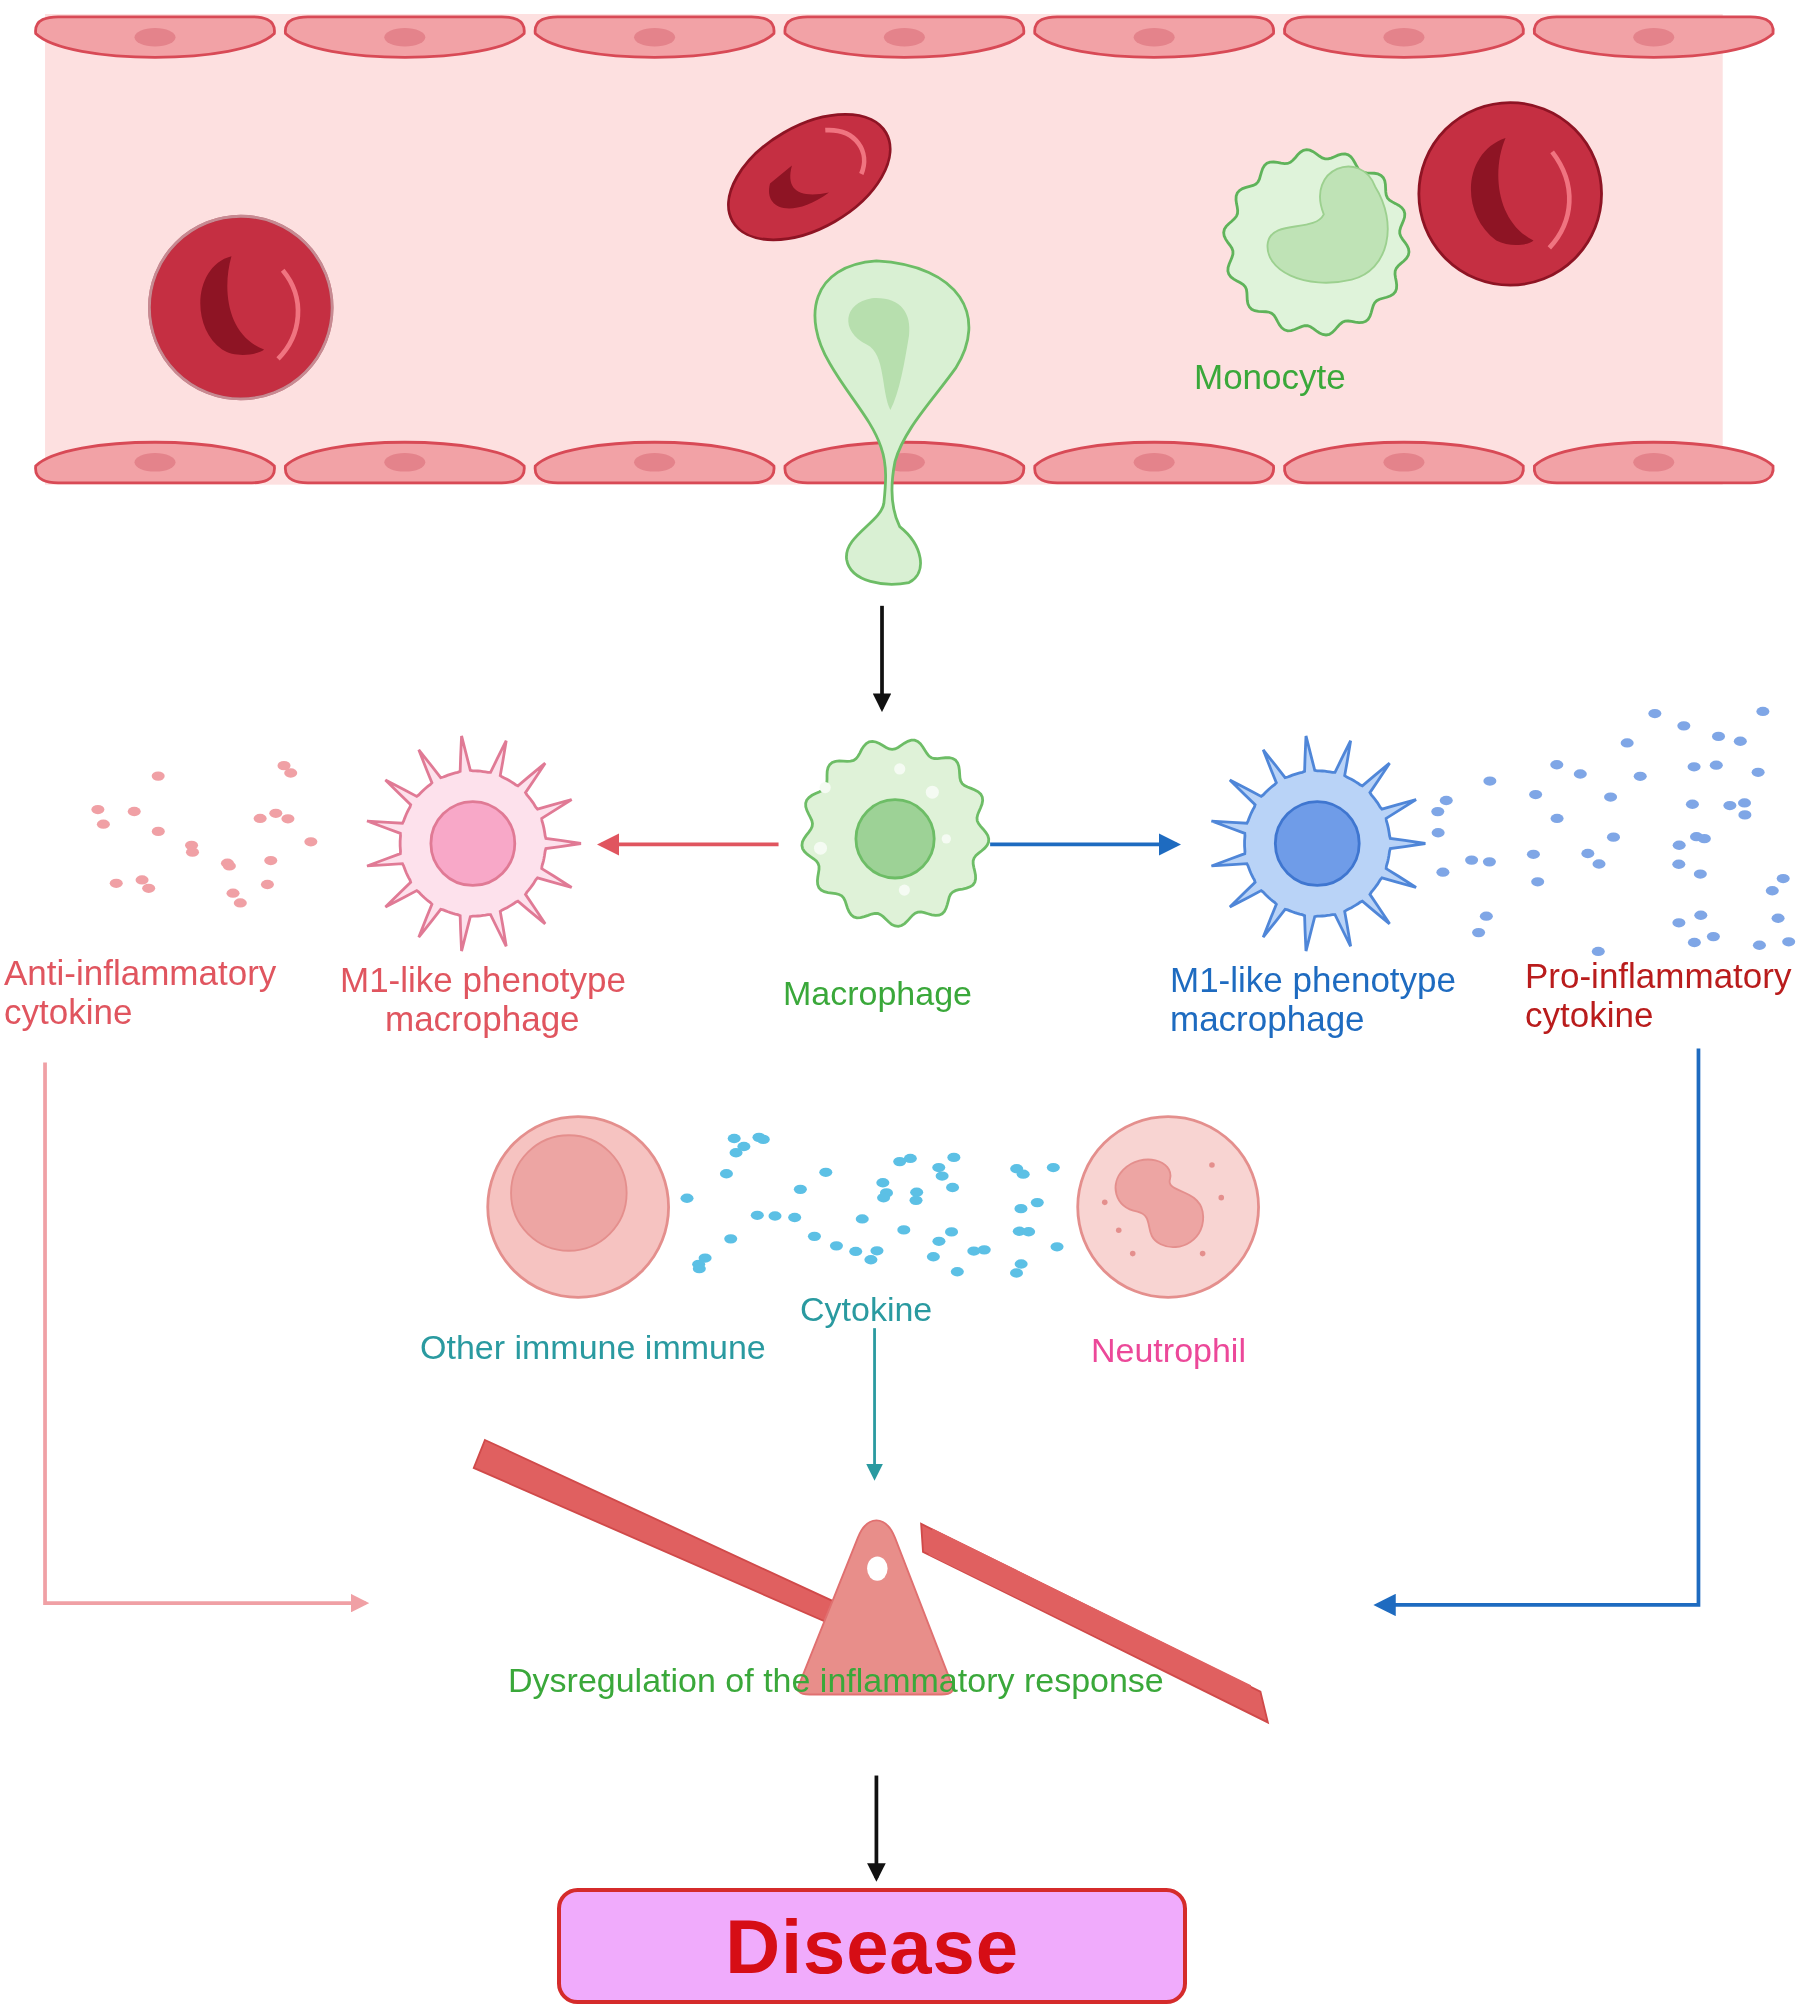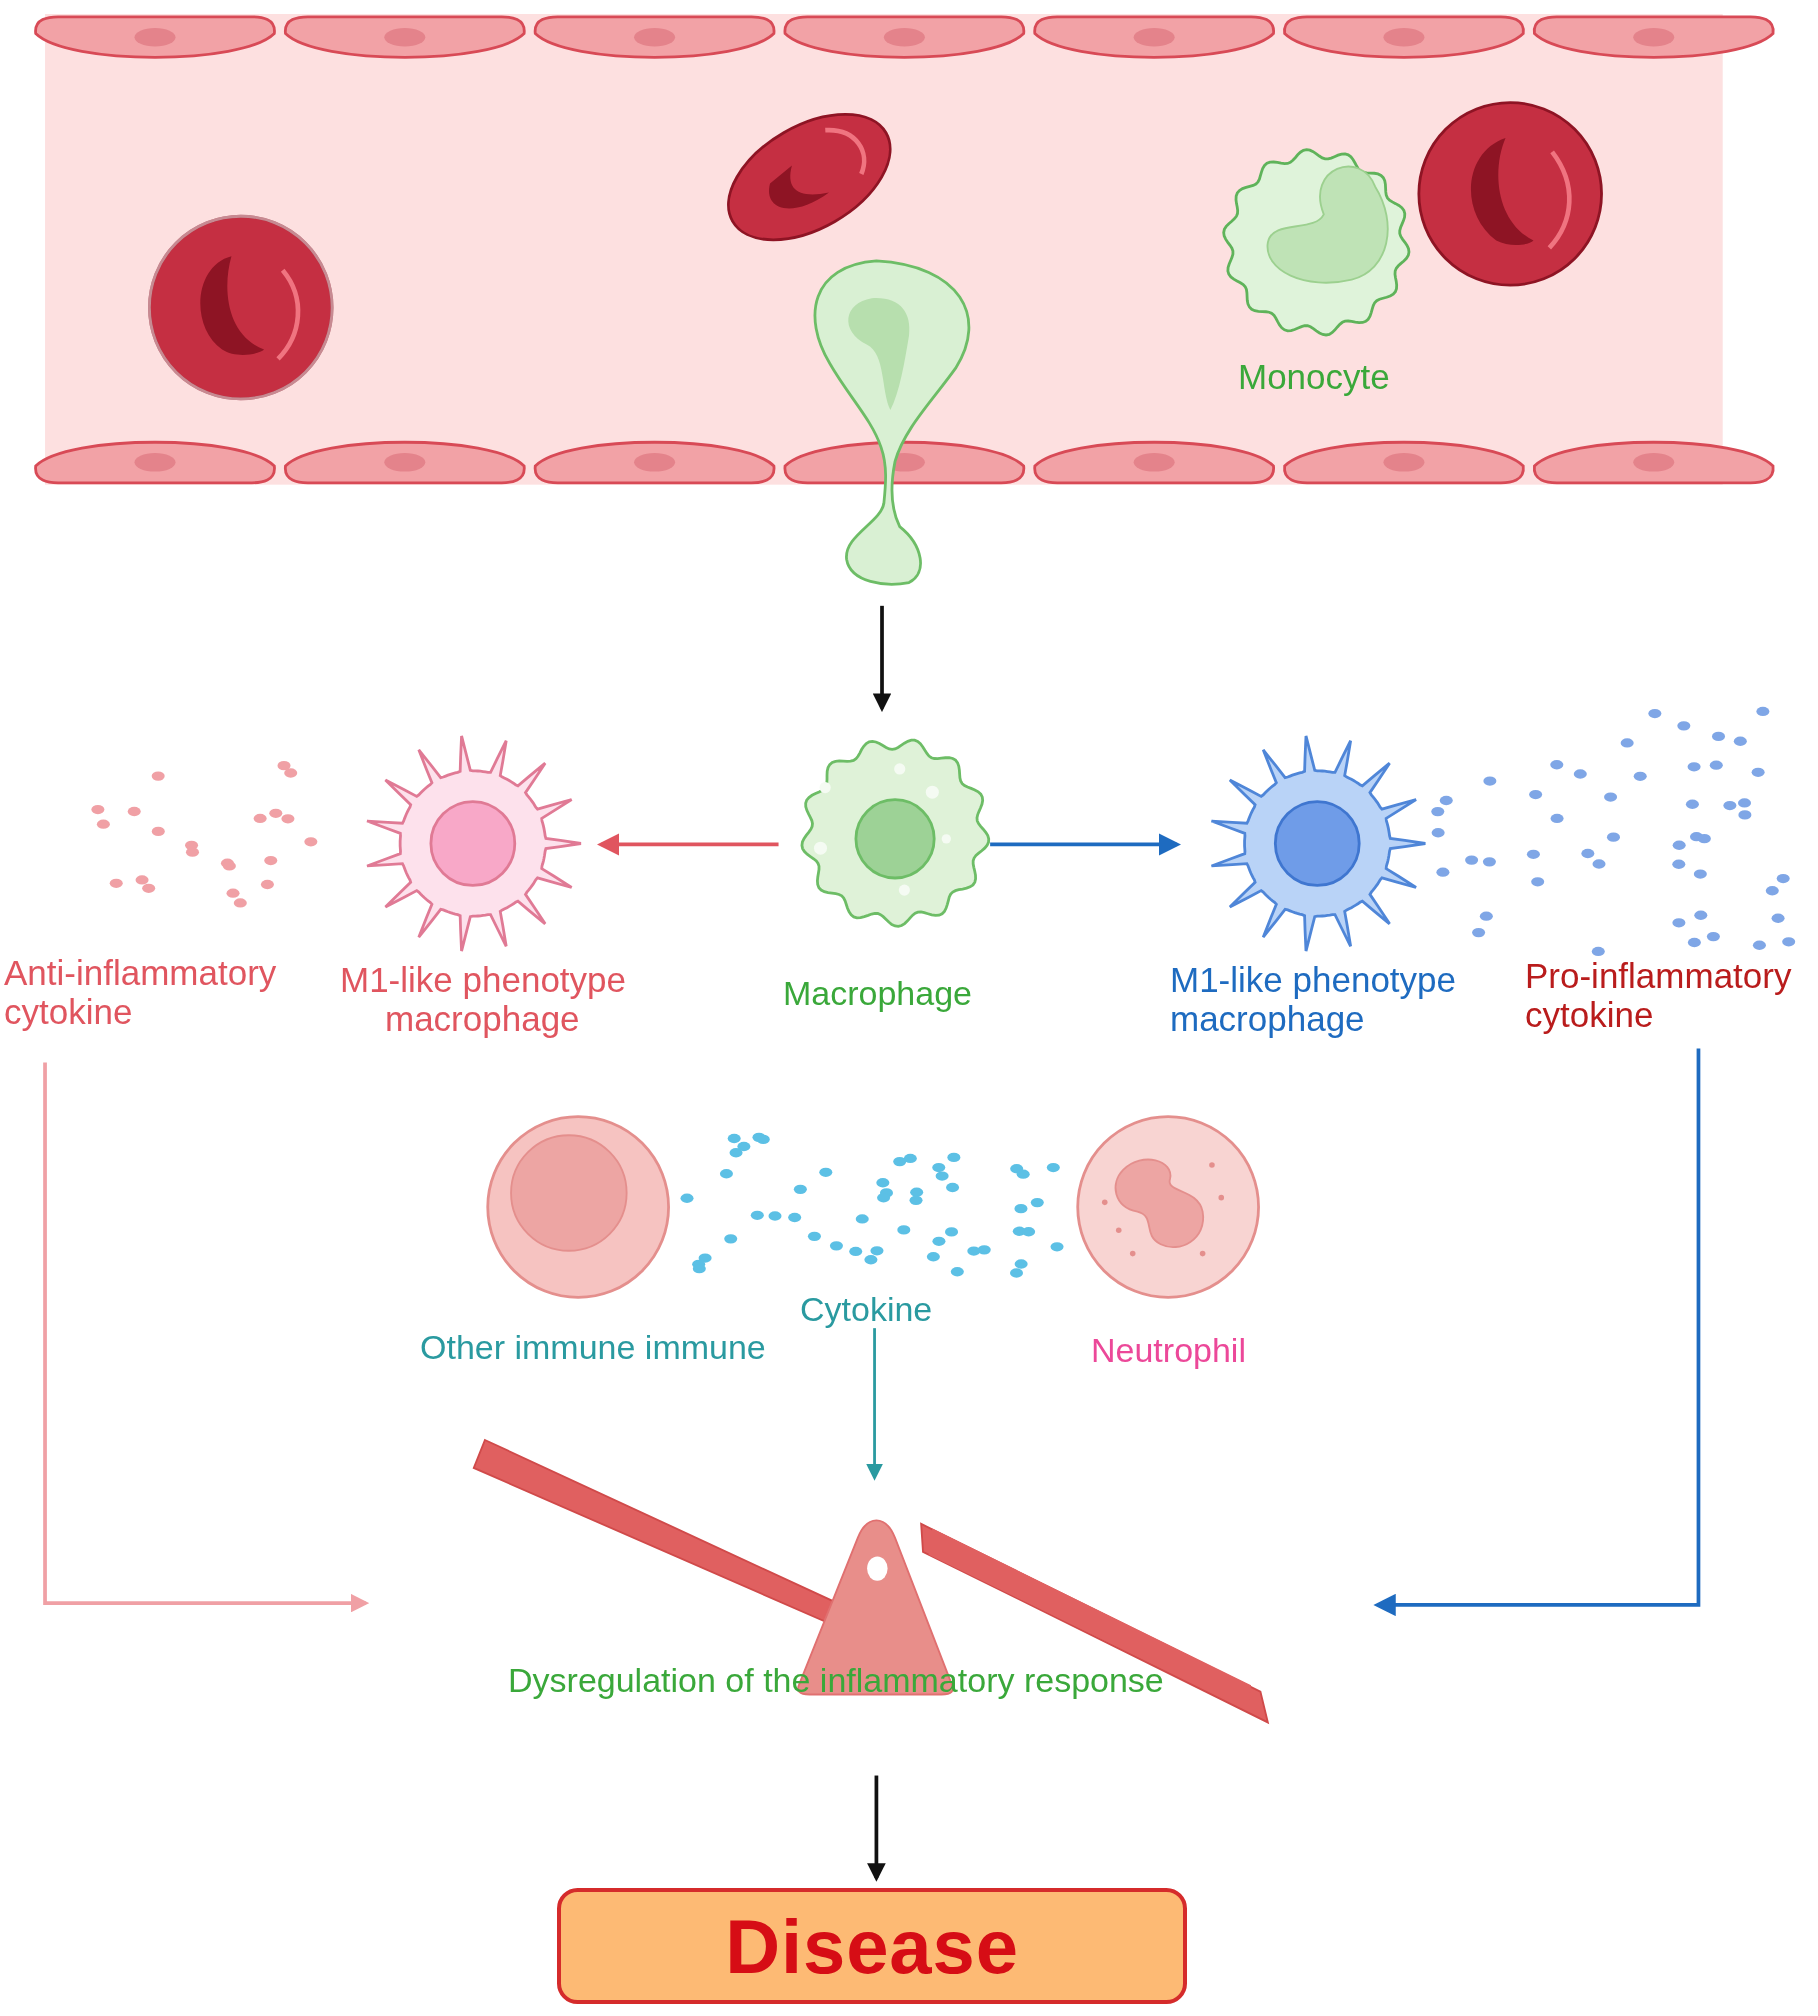--- a/index.html
+++ b/index.html
@@ -5,21 +5,21 @@
     html, body { margin: 0; padding: 0; background: #ffffff; }
     body { width: 1819px; height: 2016px; position: relative; overflow: hidden;
            font-family: "Liberation Sans", "DejaVu Sans", sans-serif; }
     #stage { position: absolute; left: 0; top: 0; width: 1819px; height: 2016px; }
     .lbl { position: absolute; line-height: 1.12; white-space: nowrap; }
     .lbl span { display: block; }
     .f38 { font-size: 35px; }
     .f36 { font-size: 34px; }
     #disease-box { position: absolute; left: 557px; top: 1888px; width: 630px; height: 116px;
                    border: 4.7px solid #d52b2b; border-radius: 20.5px; box-sizing: border-box;
-                   display: flex; align-items: center; justify-content: center; background: #fdba74; }
+                   display: flex; align-items: center; justify-content: center; background: #f0abfc; }
     #disease-text { font-size: 76px; font-weight: bold; color: #d60d15; letter-spacing: 0.9px; }
   </style>
 </head>
 <body>
 
 <div id="stage">
   <svg id="art" width="1819" height="2016" viewBox="0 0 1951 2163" xmlns="http://www.w3.org/2000/svg">
     <defs>
       <marker id="mk-black" viewBox="0 0 10 10" refX="8" refY="5" markerWidth="5" markerHeight="5" orient="auto">
         <path d="M0,0 L10,5 L0,10 z" fill="#111111"></path>
@@ -338,21 +338,21 @@
       <path d="M990,1665 L1360,1848 L1352,1815 L988,1635 Z" fill="#e06060" stroke="#d04a4a" stroke-width="2"></path>
       <path d="M1000,1640 L1342,1808 L1338,1835 L996,1668 Z" fill="#e06060"></path>
       <path d="M920,1650 C930,1625 950,1625 960,1650 L1020,1805 C1025,1815 1020,1818 1010,1818 L868,1818 C858,1818 853,1815 858,1805 Z" fill="#e88e8a" stroke="#e07070" stroke-width="2"></path>
       <ellipse cx="941" cy="1683" rx="11" ry="13" fill="#ffffff"></ellipse>
     </g>
 
     <line x1="940" y1="1905" x2="940" y2="2015" stroke="#111" stroke-width="4" marker-end="url(#mk-black)"></line>
   </svg>
 
   
-  <div class="lbl f38" style="left:1238px; top:357px; color:#3aa83a;">Monocyte</div>
+  <div class="lbl f38" style="left:1194px; top:357px; color:#3aa83a;">Monocyte</div>
   <div class="lbl f36" style="left:783px; top:974px; color:#3aa83a;">Macrophage</div>
 
   <div class="lbl f38" style="left:4px; top:953px; color:#e0555f;">
     <span>Anti-inflammatory</span>
     <span>cytokine</span>
   </div>
   <div class="lbl f38" style="left:340px; top:960px; color:#e0555f;">
     <span>M1-like phenotype</span>
     <span style="padding-left:45px;">macrophage</span>
   </div>

